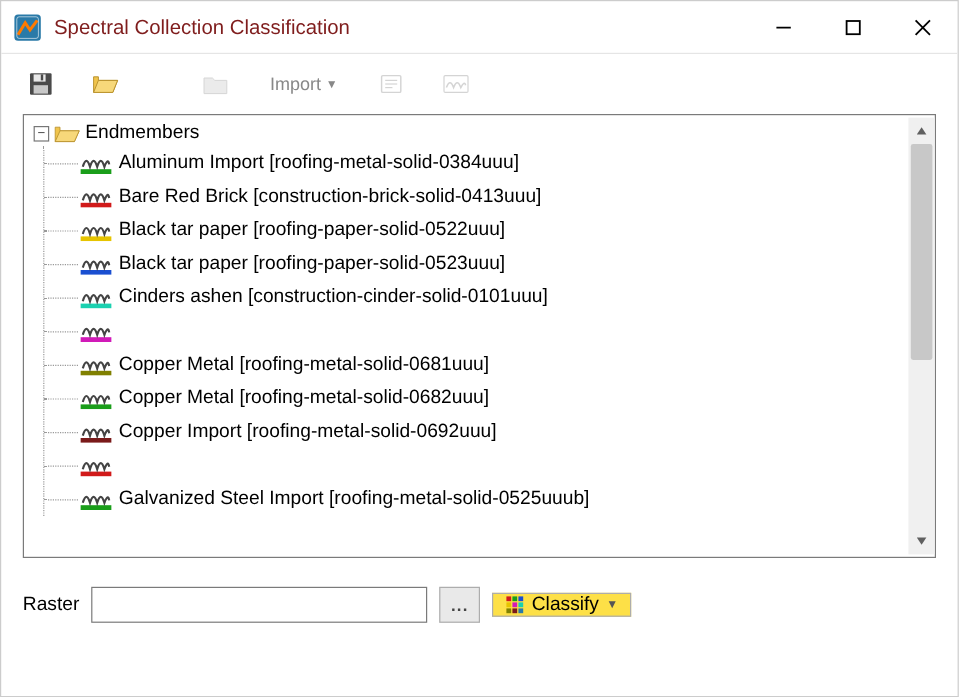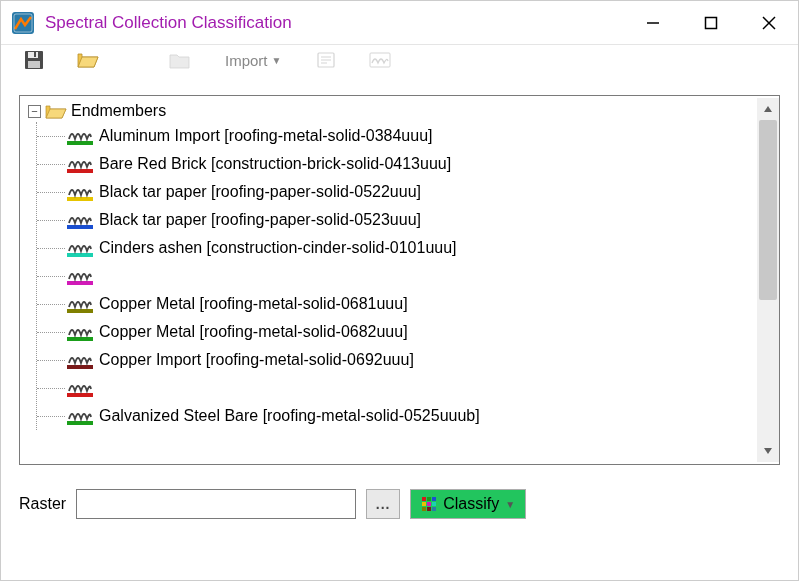--- a/index.html
+++ b/index.html
@@ -22,34 +22,35 @@
     padding: 0 0 0 10px;
     border-bottom: 1px solid #e5e5e5;
   }
   .app-icon {
     width: 24px; height: 24px;
     margin-right: 10px;
   }
   .title-text {
     font-size: 17px;
     flex: 1;
-    color: #a21caf;
+    color: #7f1d1d;
   }
   .win-controls { display: flex; height: 100%; }
   .win-btn {
     width: 58px;
     display: flex; align-items: center; justify-content: center;
     font-size: 16px;
     color: #000;
   }
   .win-btn.close { font-size: 20px; }
   
   .toolbar {
     height: 50px;
     display: flex;
+    align-items: center;
     padding: 0 18px;
     gap: 24px;
   }
   .tool-btn {
     width: 30px; height: 30px;
     display: flex; align-items: center; justify-content: center;
     border: 1px solid transparent;
     border-radius: 2px;
   }
   .tool-btn.disabled { opacity: 0.5; }
@@ -150,23 +151,23 @@
     width: 34px; height: 30px;
     border: 1px solid #adadad;
     background: #e9e9e9;
     display: flex; align-items: center; justify-content: center;
     font-weight: bold;
     letter-spacing: 1px;
     color: #444;
     font-size: 14px;
   }
   .classify-btn {
-    height: 30px;
+    height: 20px;
     border: 1px solid #adadad;
-    background: #22c55e;
+    background: #fde047;
     display: flex; align-items: center; gap: 6px;
     padding: 0 10px;
     font-size: 16px;
   }
   .classify-btn .caret { font-size: 10px; color: #555; }
   .classify-grid-icon { width: 16px; height: 16px; }
 </style>
 </head>
 <body>
 
@@ -315,21 +316,21 @@
           <svg class="spectrum-icon" viewBox="0 0 26 18">
             <rect x="0" y="14" width="26" height="4" fill="#d11a1a"></rect>
             <path d="M2 12 Q5 2 8 12 Q11 2 14 12 Q17 2 20 12 Q23 4 24 10" fill="none" stroke="#444" stroke-width="1.8"></path>
           </svg>
         </div>
         <div class="tree-item">
           <svg class="spectrum-icon" viewBox="0 0 26 18">
             <rect x="0" y="14" width="26" height="4" fill="#1a9e1a"></rect>
             <path d="M2 12 Q5 2 8 12 Q11 2 14 12 Q17 2 20 12 Q23 4 24 10" fill="none" stroke="#444" stroke-width="1.8"></path>
           </svg>
-          <span class="tree-item-label">Galvanized Steel Bare [roofing-metal-solid-0525uuub]</span>
+          <span class="tree-item-label">Galvanized Steel Import [roofing-metal-solid-0525uuub]</span>
         </div>
       </div>
   </div>
   <div class="tree-scroll">
     <div class="scroll-arrow">
       <svg width="10" height="10" viewBox="0 0 10 10">
           <path d="M5 2 L9 8 L1 8 Z" fill="#606060"></path>
         </svg>
     </div>
     <div class="scroll-track">

